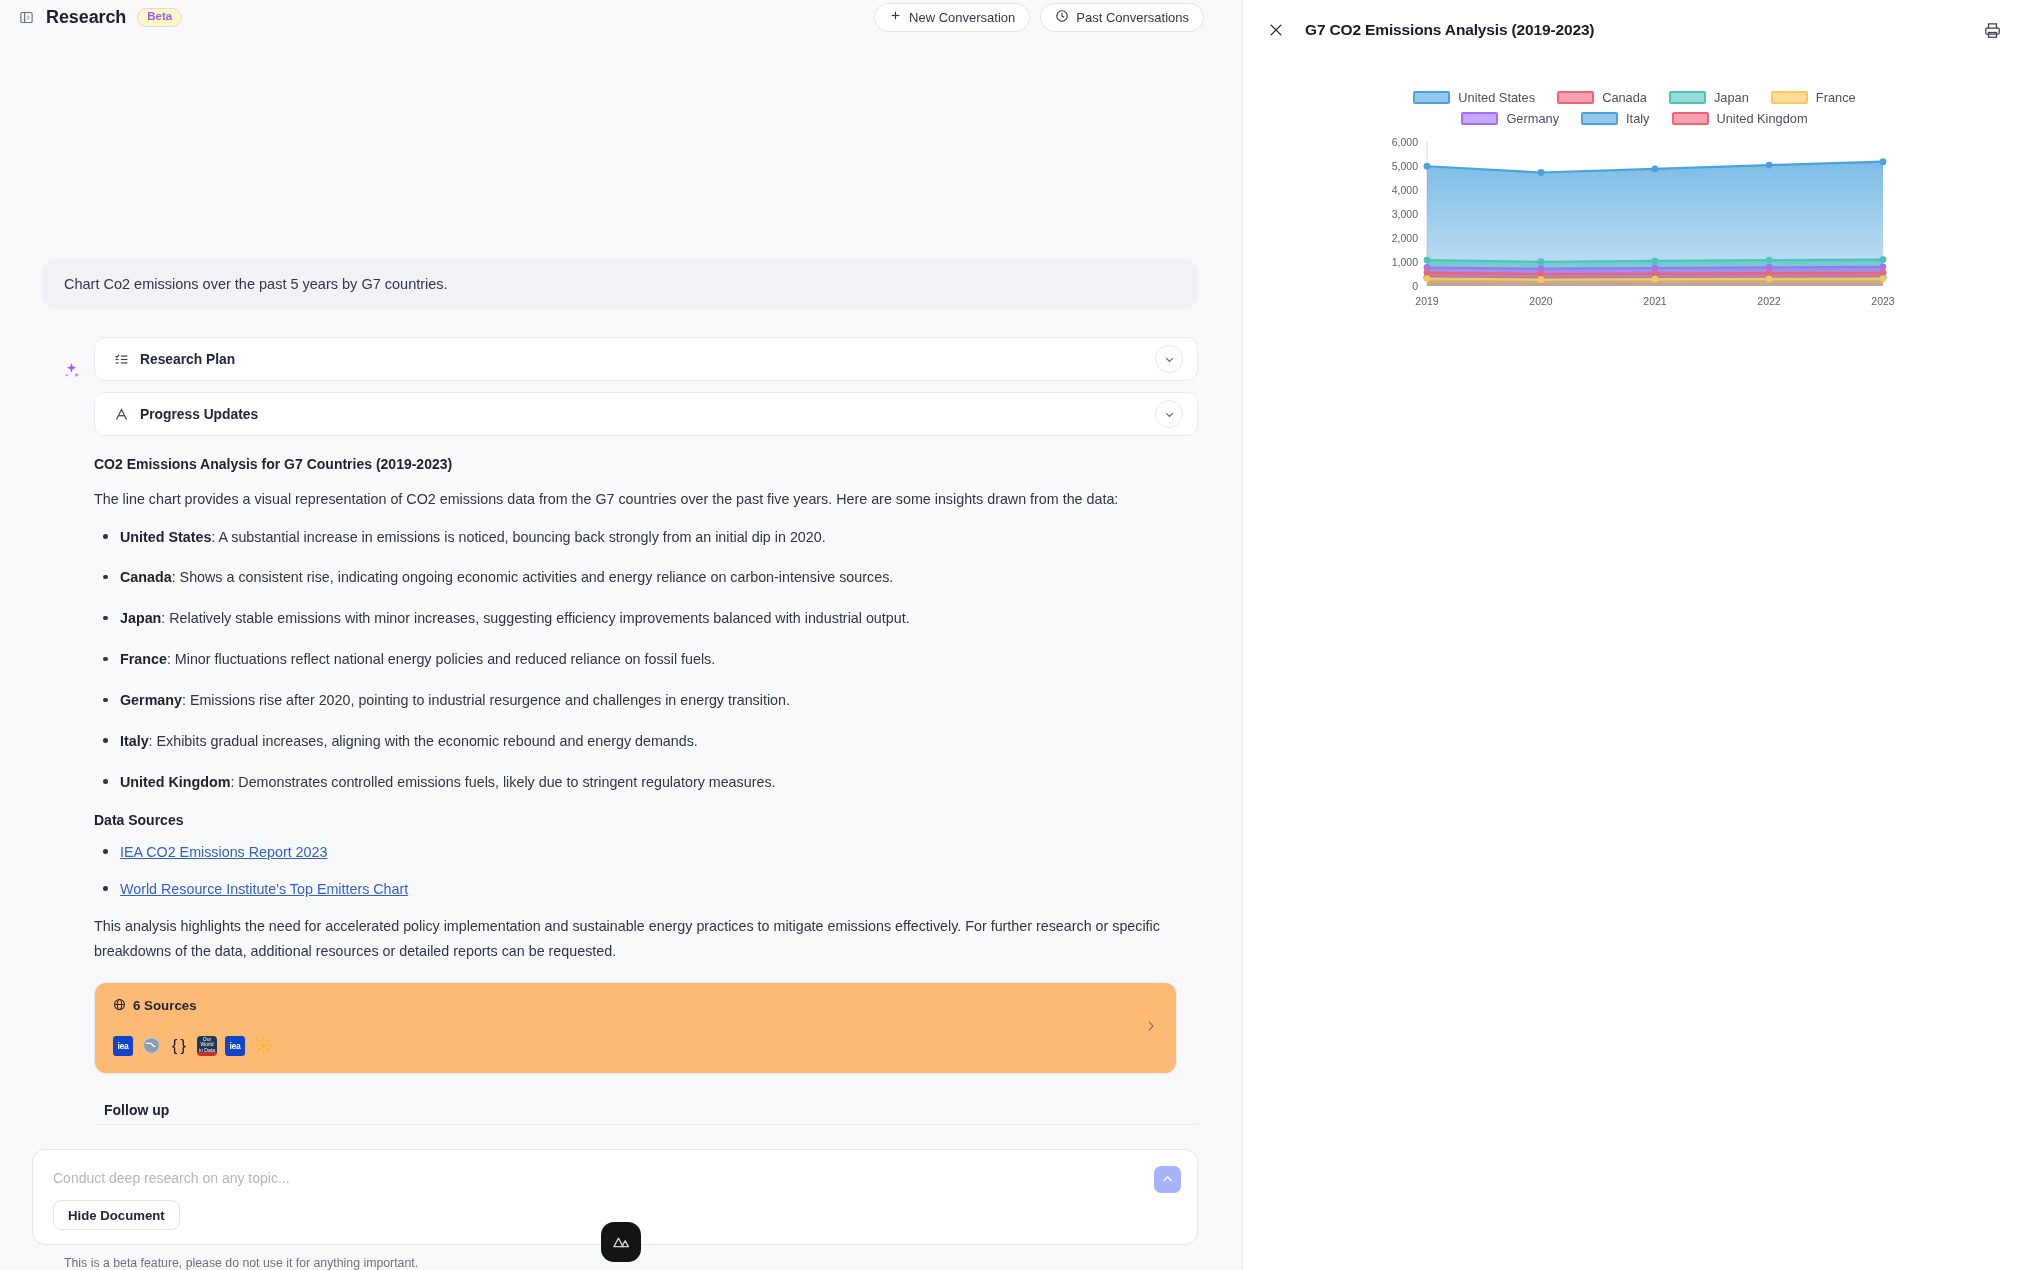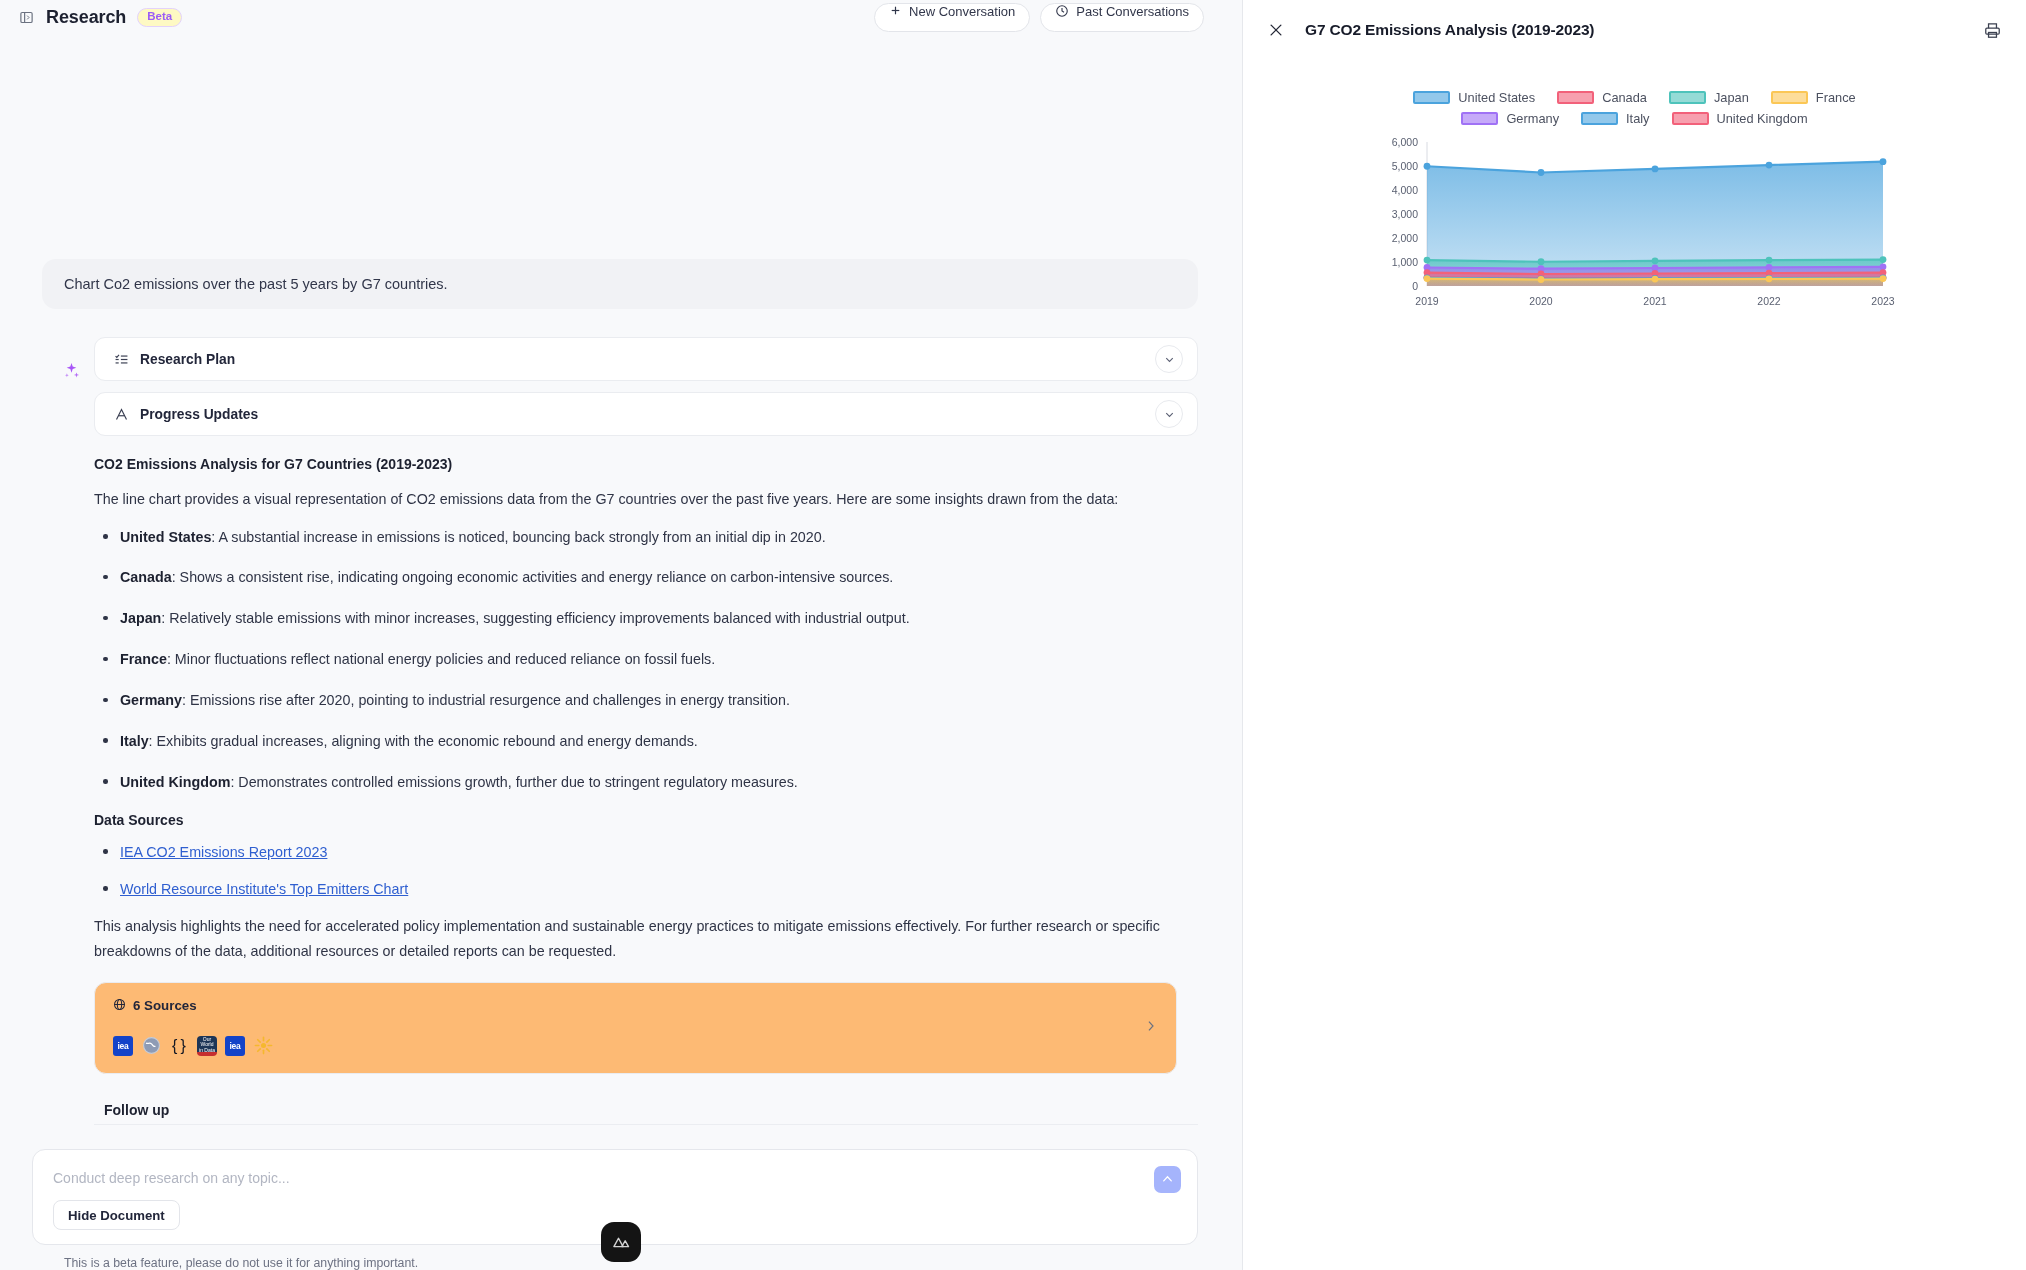--- a/index.html
+++ b/index.html
@@ -33,21 +33,21 @@
   }
   .brand-title { font-size: 18px; font-weight: 600; color: #1d2130; letter-spacing: -0.1px; }
   .beta-badge {
     font-size: 11.5px; font-weight: 600; color: #9b5cf6;
     background: #fef9c3; border: 1px solid #e3d2fb;
     border-radius: 999px; padding: 2.5px 9px 3px;
     line-height: 1;
   }
   .topbar-right { margin-left: auto; display: flex; align-items: center; gap: 10px; padding-right: 20px;}
   .pill-btn {
-    display: flex; gap: 7px;
+    display: flex; align-items: center; gap: 7px;
     height: 29px; padding: 0 14px;
     background: #ffffff; border: 1px solid #e3e5ea;
     border-radius: 999px;
     font-size: 13px; color: #31364a; font-weight: 400;
     cursor: pointer; white-space: nowrap;
   }
   .pill-btn svg { flex: none; }
 
   .scroll-area {
     flex: 1; overflow: hidden; position: relative;
@@ -298,21 +298,21 @@
             <div class="doc-h">CO2 Emissions Analysis for G7 Countries (2019-2023)</div>
             <div class="doc-p">The line chart provides a visual representation of CO2 emissions data from the G7 countries over the past five years. Here are some insights drawn from the data:</div>
 
             <ul class="doc-ul" id="insights-list">
                 <li><b>United States</b><span>: A substantial increase in emissions is noticed, bouncing back strongly from an initial dip in 2020.</span></li>
                 <li><b>Canada</b><span>: Shows a consistent rise, indicating ongoing economic activities and energy reliance on carbon-intensive sources.</span></li>
                 <li><b>Japan</b><span>: Relatively stable emissions with minor increases, suggesting efficiency improvements balanced with industrial output.</span></li>
                 <li><b>France</b><span>: Minor fluctuations reflect national energy policies and reduced reliance on fossil fuels.</span></li>
                 <li><b>Germany</b><span>: Emissions rise after 2020, pointing to industrial resurgence and challenges in energy transition.</span></li>
                 <li><b>Italy</b><span>: Exhibits gradual increases, aligning with the economic rebound and energy demands.</span></li>
-                <li><b>United Kingdom</b><span>: Demonstrates controlled emissions growth, further due to stringent regulatory measures.</span></li>
+                <li><b>United Kingdom</b><span>: Demonstrates controlled emissions fuels, likely due to stringent regulatory measures.</span></li>
               </ul>
 
             <div class="doc-sub">Data Sources</div>
             <ul class="doc-ul links" id="sources-list">
                 <li><a href="#">IEA CO2 Emissions Report 2023</a></li>
                 <li><a href="#">World Resource Institute's Top Emitters Chart</a></li>
               </ul>
 
             <div class="doc-p">This analysis highlights the need for accelerated policy implementation and sustainable energy practices to mitigate emissions effectively. For further research or specific breakdowns of the data, additional resources or detailed reports can be requested.</div>
 

